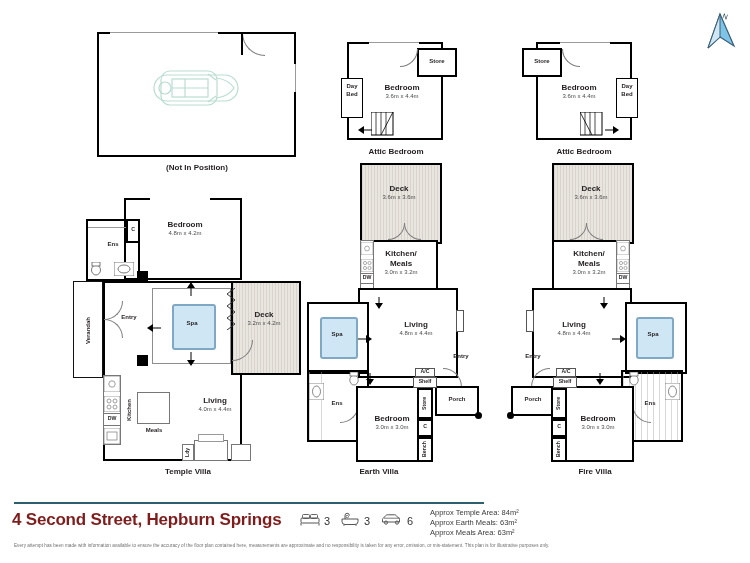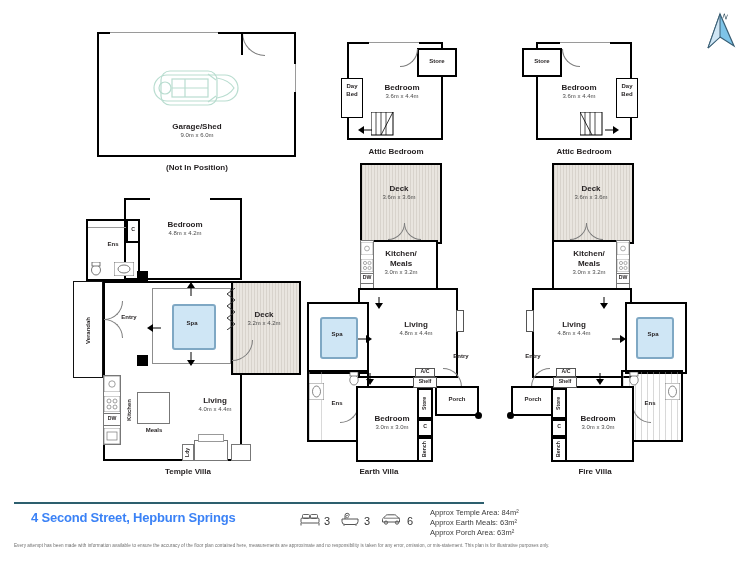--- a/index.html
+++ b/index.html
@@ -32,22 +32,22 @@
   .tile{background:
      repeating-linear-gradient(0deg,rgba(170,170,170,.45) 0 .5px,transparent .5px 6px),
      repeating-linear-gradient(90deg,rgba(170,170,170,.45) 0 .5px,transparent .5px 6px);
   }
   .blk{position:absolute;background:#000;}
   .greyline{position:absolute;background:#9a9a9a;}
   .door{position:absolute;border:1px solid #7d7d7d;border-radius:0 0 0 100%;
         background:transparent;}
   .vert{writing-mode:vertical-rl;transform:rotate(180deg);}
   .rule{position:absolute;left:14px;top:502px;width:470px;height:2px;background:#2d5f6e;}
-  .addr{position:absolute;left:31px;top:510px;font-size:13px;font-weight:bold;
-        color:#3b82f6;letter-spacing:-.2px;}
+  .addr{position:absolute;left:12px;top:510px;font-size:17px;font-weight:bold;
+        color:#7f1d1d;letter-spacing:-.2px;}
   .feat{position:absolute;top:512px;display:flex;align-items:center;gap:4px;}
   .feat .num{font-size:11px;color:#333;font-weight:normal;}
   .areas{position:absolute;left:430px;top:508px;font-size:7.5px;color:#3a3a3a;line-height:1.35;}
   .disc{position:absolute;left:14px;top:543px;width:722px;font-size:4.6px;color:#6f6f6f;
         letter-spacing:.05px;}
   .logo{position:absolute;right:12px;top:484px;text-align:right;}
   .logo .mq{font-family:"Liberation Serif","DejaVu Serif",serif;font-size:34px;
             color:#1b4763;line-height:.95;letter-spacing:-1px;}
   .logo .re{font-size:9px;color:#4b6b80;letter-spacing:4.5px;margin-top:-2px;padding-right:2px;}
 
@@ -86,24 +86,20 @@
         <rect x="20" y="13" width="36" height="18"></rect>
         <line x1="20" y1="22" x2="56" y2="22"></line>
         <line x1="33" y1="13" x2="33" y2="31"></line>
         <path d="M65 12 q12 2 17 10 q-5 8 -17 10"></path>
         <circle cx="13" cy="22" r="6"></circle>
         <line x1="56" y1="8" x2="64" y2="14"></line>
         <line x1="56" y1="36" x2="64" y2="30"></line>
       </g>
     </svg>
   </div>
-  <div class="lbl rname" style="left:132px;top:122px;width:130px;">
-    <span>Garage/Shed</span>
-    <span class="dim">9.0m x 6.0m</span>
-  </div>
   <div class="caption" style="left:132px;top:163px;width:130px;">
     <span>(Not In Position)</span>
   </div>
 
   <div class="room wall" style="left:347px;top:42px;width:96px;height:98px;"></div>
   <div class="blk" style="left:369px;top:41px;width:50px;height:3px;background:#fff;"></div>
   <div class="greyline" style="left:369px;top:42px;width:50px;height:1px;"></div>
 
   <div class="room wall" style="left:417px;top:48px;width:40px;height:29px;"></div>
   <div class="lbl rsmall" style="left:417px;top:58px;width:40px;">
@@ -622,19 +618,19 @@
         <circle cx="5" cy="9.6" r="1.6" fill="none" stroke="#555" stroke-width="1"></circle>
         <circle cx="16" cy="9.6" r="1.6" fill="none" stroke="#555" stroke-width="1"></circle>
       </svg>
     </span>
     <span class="num">6</span>
   </div>
 
   <div class="areas">
     <div>Approx Temple Area: 84m²</div>
     <div>Approx Earth Meals: 63m²</div>
-    <div>Approx Porch Area: 63m²</div>
+    <div>Approx Meals Area: 63m²</div>
   </div>
 
 
   <div class="disc">Every attempt has been made with information available to ensure the accuracy of the floor plan contained here, measurements are approximate and no responsibility is taken for any error, omission, or mis-statement. This plan is for illustrative purposes only.</div>
 
 </div>
 
 </body></html>

